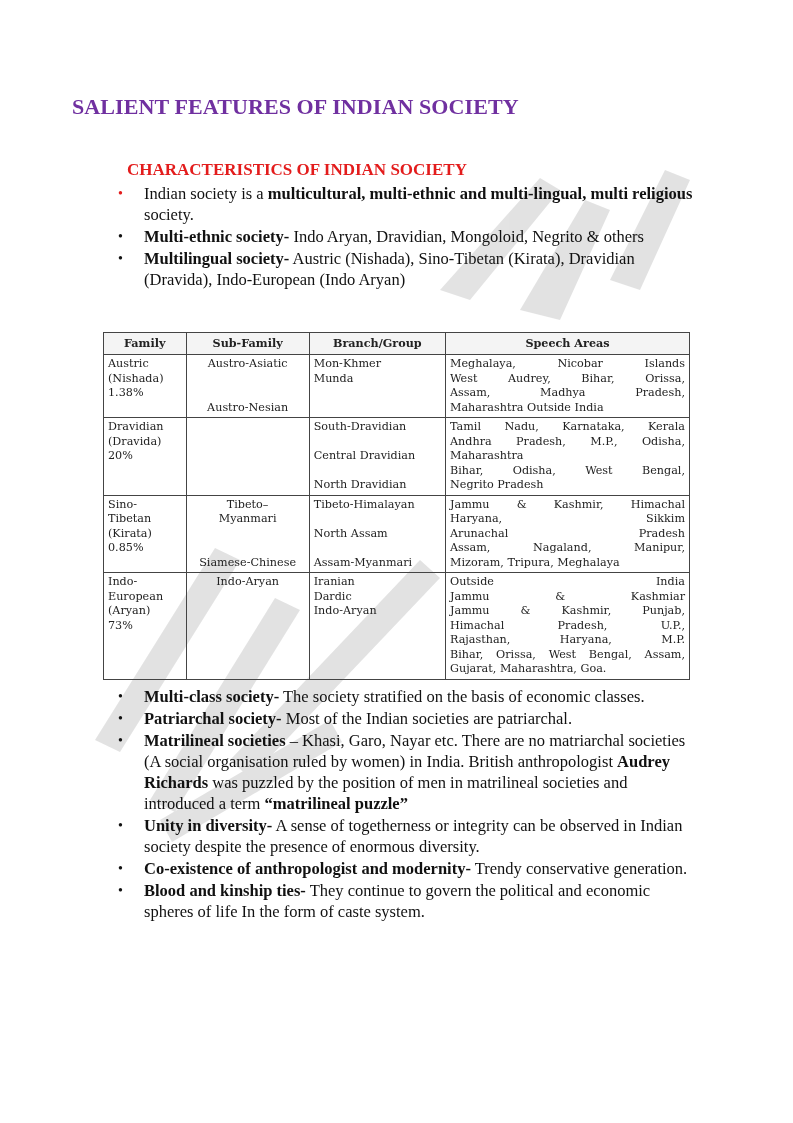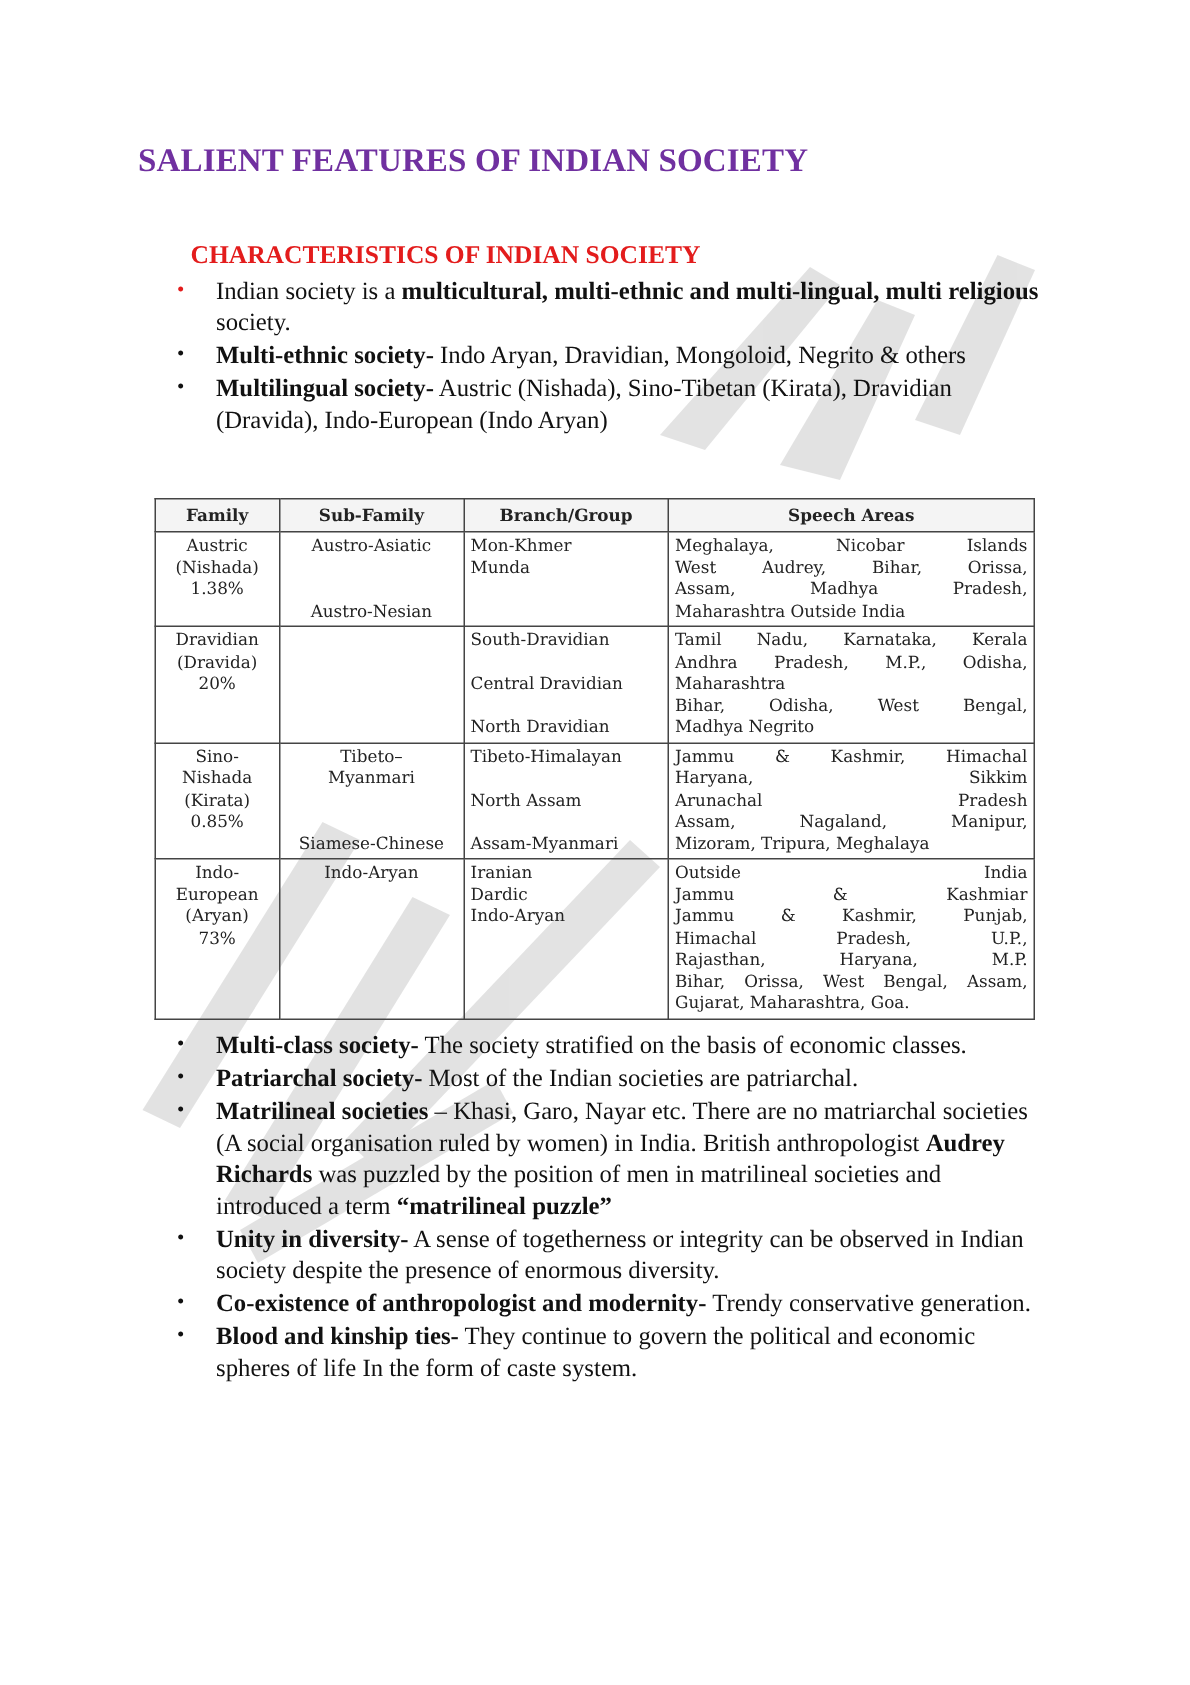--- a/index.html
+++ b/index.html
@@ -1,21 +1,21 @@
 <!DOCTYPE html>
 <html><head>
 <meta charset="utf-8">
 <style>
   html, body { margin: 0; padding: 0; background: #ffffff; }
   body { width: 793px; height: 1123px; position: relative; overflow: hidden;
          font-family: "Liberation Serif", "DejaVu Serif", serif; color: #111; }
 
   .watermark { position: absolute; left: 0; top: 0; width: 793px; height: 1123px; pointer-events: none; z-index: 0; }
 
-  .page-title { position: absolute; top: 94px; left: 0; width: 793px; text-align: left; padding-left: 92px; box-sizing: border-box;
+  .page-title { position: absolute; top: 94px; left: 0; width: 793px; text-align: left; padding-left: 72px; box-sizing: border-box;
                 font-weight: bold; font-size: 22px; color: #7030a0; letter-spacing: 0.1px; z-index: 1; }
 
   .section-heading { position: absolute; top: 160px; left: 96px; font-weight: bold; font-size: 17px; color: #e31c1c; z-index: 1; }
 
   ul.bullets { list-style: none; margin: 0; padding: 0; position: absolute; left: 116px; width: 585px; z-index: 1; }
   ul.bullets li { position: relative; padding-left: 28px; font-size: 16.5px; line-height: 21px; margin-bottom: 1px; }
   ul.bullets li .bullet { position: absolute; left: 2px; top: 0; font-size: 14px; }
   ul.bullets li .bullet.red { color: #e31c1c; }
   ul.bullets li b { font-weight: bold; }
 
@@ -23,21 +23,21 @@
   #bottom-list { top: 686px; }
 
   table.lang-table { position: absolute; top: 332px; left: 103px; width: 587px; border-collapse: collapse; z-index: 1;
                      font-family: "DejaVu Serif", "Liberation Serif", serif; font-size: 11.2px; line-height: 14.5px; color: #222; }
   table.lang-table th, table.lang-table td { border: 1.3px solid #444; vertical-align: top; padding: 2px 4px; }
   table.lang-table th { font-weight: bold; text-align: center; height: 17px; vertical-align: middle; background: #f4f4f4; }
   .col-family { width: 74px; text-align: center; }
   .col-sub { width: 115px; }
   .col-branch { width: 128px; }
   .col-speech { width: 236px; }
-  td.family-cell { text-align: center; vertical-align: middle; }
+  td.family-cell { vertical-align: middle; }
   td.sub-cell { text-align: center; position: relative; }
   .sub-bottom { position: absolute; bottom: 2px; left: 0; right: 0; text-align: center; }
   .line { display: block; white-space: nowrap; }
   .speech .line { text-align: justify; text-align-last: justify; }
   .speech .line.last { text-align-last: left; }
   .spacer { display: block; height: 14.5px; }
 </style>
 </head>
 <body>
 
@@ -117,27 +117,27 @@
           <span class="spacer"></span>
           <span class="line">Central Dravidian</span>
           <span class="spacer"></span>
           <span class="line">North Dravidian</span>
         </td>
         <td class="speech">
           <span class="line">Tamil Nadu, Karnataka, Kerala</span>
           <span class="line">Andhra Pradesh, M.P., Odisha,</span>
           <span class="line">Maharashtra</span>
           <span class="line">Bihar, Odisha, West Bengal,</span>
-          <span class="line last">Madhya Negrito</span>
+          <span class="line last">Negrito Pradesh</span>
         </td>
       </tr>
       <tr>
         <td class="family-cell">
           <span class="line">Sino-</span>
-          <span class="line">Nishada</span>
+          <span class="line">Tibetan</span>
           <span class="line">(Kirata)</span>
           <span class="line">0.85%</span>
         </td>
         <td class="sub-cell">
           <div style="white-space: normal; padding: 0px 14px;">Tibeto– Myanmari</div>
           <div class="sub-bottom">Siamese-Chinese</div>
         </td>
         <td>
           <span class="line">Tibeto-Himalayan</span>
           <span class="spacer"></span>

